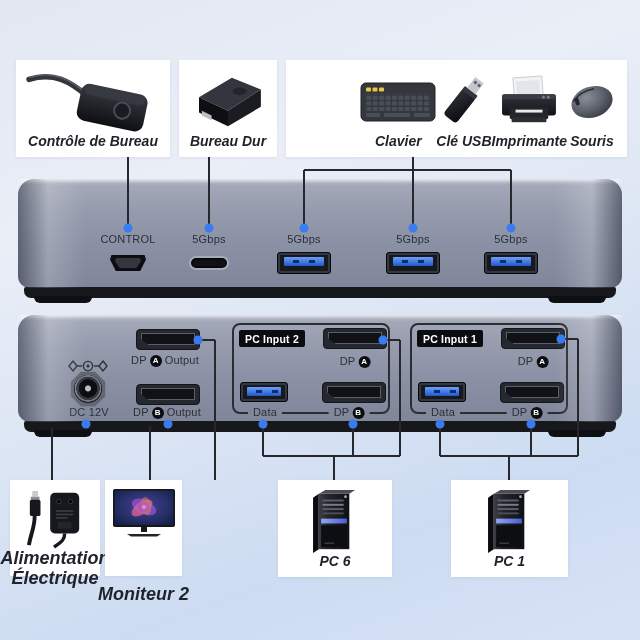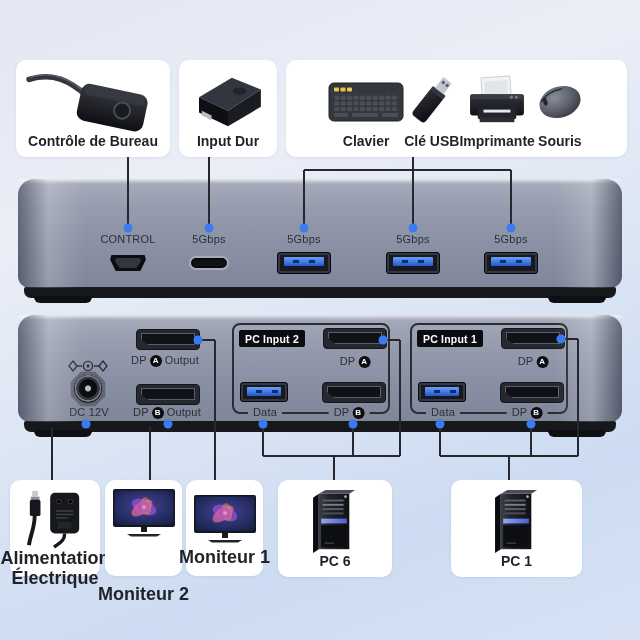--- a/index.html
+++ b/index.html
@@ -1,26 +1,26 @@
 <!DOCTYPE html>
 <html><head>
 <meta charset="utf-8">
 <style>
   html,body{margin:0;padding:0;background:#cfd9ec;}
   .stage{position:relative;width:640px;height:640px;overflow:hidden;margin:0 auto;
     font-family:"Liberation Sans",sans-serif;
     background:linear-gradient(160deg,#e2e7f2 0%,#eaeef7 28%,#dde6f4 52%,#cddcf2 78%,#d7e2f5 100%);}
   
-  .card{position:absolute;background:#ffffff;border-radius:10px;z-index:10;
+  .card{position:absolute;background:#ffffff;border-radius:0;z-index:10;
     box-shadow:0 1px 3px rgba(70,85,120,.10);display:flex;flex-direction:column;
-    align-items:center;justify-content:space-between;padding:9px 4px 8px;box-sizing:border-box;}
+    align-items:center;justify-content:space-between;padding:9px 4px 8px;box-sizing:border-box;font-style:italic;}
   .card-label{font-weight:700;color:#1f2228;font-size:14px;white-space:nowrap;line-height:1.1;text-align:center;}
   .card-label.sm{font-size:18px;}
   .icon-area{flex:1;display:flex;align-items:center;justify-content:center;}
-  .peri-row{display:flex;flex-direction:row;align-items:stretch;justify-content:center;width:100%;padding:0 8px;box-sizing:border-box;flex:1;}
+  .peri-row{display:flex;flex-direction:row;align-items:stretch;justify-content:flex-end;width:100%;padding:0 8px;box-sizing:border-box;flex:1;}
   .peri{display:flex;flex-direction:column;align-items:center;justify-content:space-between;}
   
   .device{position:absolute;left:18px;width:604px;z-index:1;border-radius:16px 16px 12px 12px;
     background:linear-gradient(180deg,#c2c6d2 0%,#a3a8b8 6%,#969cae 28%,#8b91a4 60%,#80869a 100%);}
   .device::after{content:"";position:absolute;inset:0;border-radius:inherit;pointer-events:none;
     background:linear-gradient(90deg,rgba(35,40,56,.45),rgba(255,255,255,.18) 5%,rgba(255,255,255,0) 11%,rgba(255,255,255,0) 89%,rgba(255,255,255,.18) 95%,rgba(35,40,56,.5));}
   .device::before{content:"";position:absolute;left:0;right:0;top:0;height:4px;border-radius:16px 16px 0 0;
     background:linear-gradient(180deg,rgba(255,255,255,.55),rgba(255,255,255,0));}
   .chin{position:absolute;left:6px;right:6px;bottom:-10px;height:11px;background:#17181c;border-radius:2px 2px 7px 7px;}
   .foot{position:absolute;bottom:-15px;width:58px;height:7px;background:#0e0f13;border-radius:0 0 6px 6px;}
@@ -108,21 +108,21 @@
   <div class="card" style="left:179px;top:60px;width:98px;height:97px;">
     <div class="icon-area">
       <svg viewBox="0 0 84 60" width="82" height="58">
         <polygon points="12,26 46,6 76,18 42,40" fill="#33363e"></polygon>
         <polygon points="12,26 42,40 42,56 12,42" fill="#0e0f13"></polygon>
         <polygon points="42,40 76,18 76,36 42,56" fill="#1a1c22"></polygon>
         <ellipse cx="54" cy="20" rx="7" ry="4" fill="#23252c"></ellipse>
         <polygon points="15,40 25,45 25,50 15,45" fill="#b9bdc6"></polygon>
       </svg>
     </div>
-    <div class="card-label">Input Dur</div>
+    <div class="card-label">Bureau Dur</div>
   </div>
 
   <div class="card" style="left:286px;top:60px;width:341px;height:97px;padding:9px 2px 8px;">
     <div class="peri-row">
       <div class="peri">
         <div class="icon-area">
           <svg viewBox="0 0 76 44" width="76" height="44">
             <defs>
                 <pattern id="keys" width="6.4" height="5.6" patternUnits="userSpaceOnUse">
               <rect width="5" height="4.2" rx="1" fill="#4a4e57"></rect>
@@ -371,35 +371,20 @@
         <ellipse cx="29" cy="19" rx="12" ry="6" fill="#d2619e" transform="rotate(-35 29 19)" opacity=".8"></ellipse>
         <ellipse cx="33" cy="17" rx="9" ry="5" fill="#e88a5a" transform="rotate(80 33 17)" opacity=".5"></ellipse>
         <circle cx="31" cy="18" r="6.5" fill="url(#flower)"></circle>
         <rect x="28" y="38" width="6" height="5" fill="#191b21"></rect>
         <path d="M14 45 L48 45 L44 47.5 L18 47.5 Z" fill="#22242b"></path>
       </svg>
     </div>
     <div class="card-label sm">Moniteur 2</div>
   </div>
 
-  <div class="card" style="left:186px;top:480px;width:77px;height:96px;">
-    <div class="icon-area">
-      <svg viewBox="0 0 62 48" width="62" height="48">
-        <rect x="0" y="0" width="62" height="38" rx="2" fill="#15171d"></rect>
-        <rect x="1.6" y="1.6" width="58.8" height="34.2" fill="url(#scrbg)"></rect>
-        <ellipse cx="31" cy="18" rx="13" ry="7" fill="#8b4ecb" transform="rotate(25 31 18)" opacity=".85"></ellipse>
-        <ellipse cx="29" cy="19" rx="12" ry="6" fill="#d2619e" transform="rotate(-35 29 19)" opacity=".8"></ellipse>
-        <ellipse cx="33" cy="17" rx="9" ry="5" fill="#e88a5a" transform="rotate(80 33 17)" opacity=".5"></ellipse>
-        <circle cx="31" cy="18" r="6.5" fill="url(#flower)"></circle>
-        <rect x="28" y="38" width="6" height="5" fill="#191b21"></rect>
-        <path d="M14 45 L48 45 L44 47.5 L18 47.5 Z" fill="#22242b"></path>
-      </svg>
-    </div>
-    <div class="card-label sm">Moniteur 1</div>
-  </div>
 
   <div class="card" style="left:278px;top:480px;width:114px;height:97px;">
     <div class="icon-area">
       <svg viewBox="0 0 46 66" width="44" height="63">
         <defs>
           <linearGradient id="pcf" x1="0" y1="0" x2="1" y2="0">
             <stop offset="0" stop-color="#3c3f48"></stop>
               <stop offset=".3" stop-color="#23252c"></stop>
               <stop offset="1" stop-color="#101116"></stop>
           </linearGradient>
@@ -417,21 +402,21 @@
         <rect x="10" y="23.5" width="22" height="2" fill="#4a4e57"></rect>
         <circle cx="34" cy="7" r="1.4" fill="#aab0bb"></circle>
         <rect x="8.5" y="30" width="27" height="5" fill="url(#pcb)"></rect>
         <rect x="8.5" y="37" width="27" height="23" fill="#0d0e12"></rect>
         <rect x="12" y="55" width="10" height="1.5" fill="#3a3d45"></rect>
       </svg>
     </div>
     <div class="card-label">PC 6</div>
   </div>
 
-  <div class="card" style="left:451px;top:480px;width:131px;height:97px;">
+  <div class="card" style="left:451px;top:480px;width:117px;height:97px;">
     <div class="icon-area">
       <svg viewBox="0 0 46 66" width="44" height="63">
         <polygon points="6,4 13,0 44,0 38,4" fill="#4a4d58"></polygon>
         <polygon points="0,8 6,4 6,62 0,66" fill="#0a0b0e"></polygon>
         <rect x="6" y="4" width="32" height="58" fill="url(#pcf)"></rect>
         <rect x="10" y="10" width="22" height="2" fill="#5c606b"></rect>
         <rect x="10" y="14.5" width="22" height="2" fill="#787d88"></rect>
         <rect x="10" y="19" width="22" height="2" fill="#5c606b"></rect>
         <rect x="10" y="23.5" width="22" height="2" fill="#4a4e57"></rect>
         <circle cx="34" cy="7" r="1.4" fill="#aab0bb"></circle>

